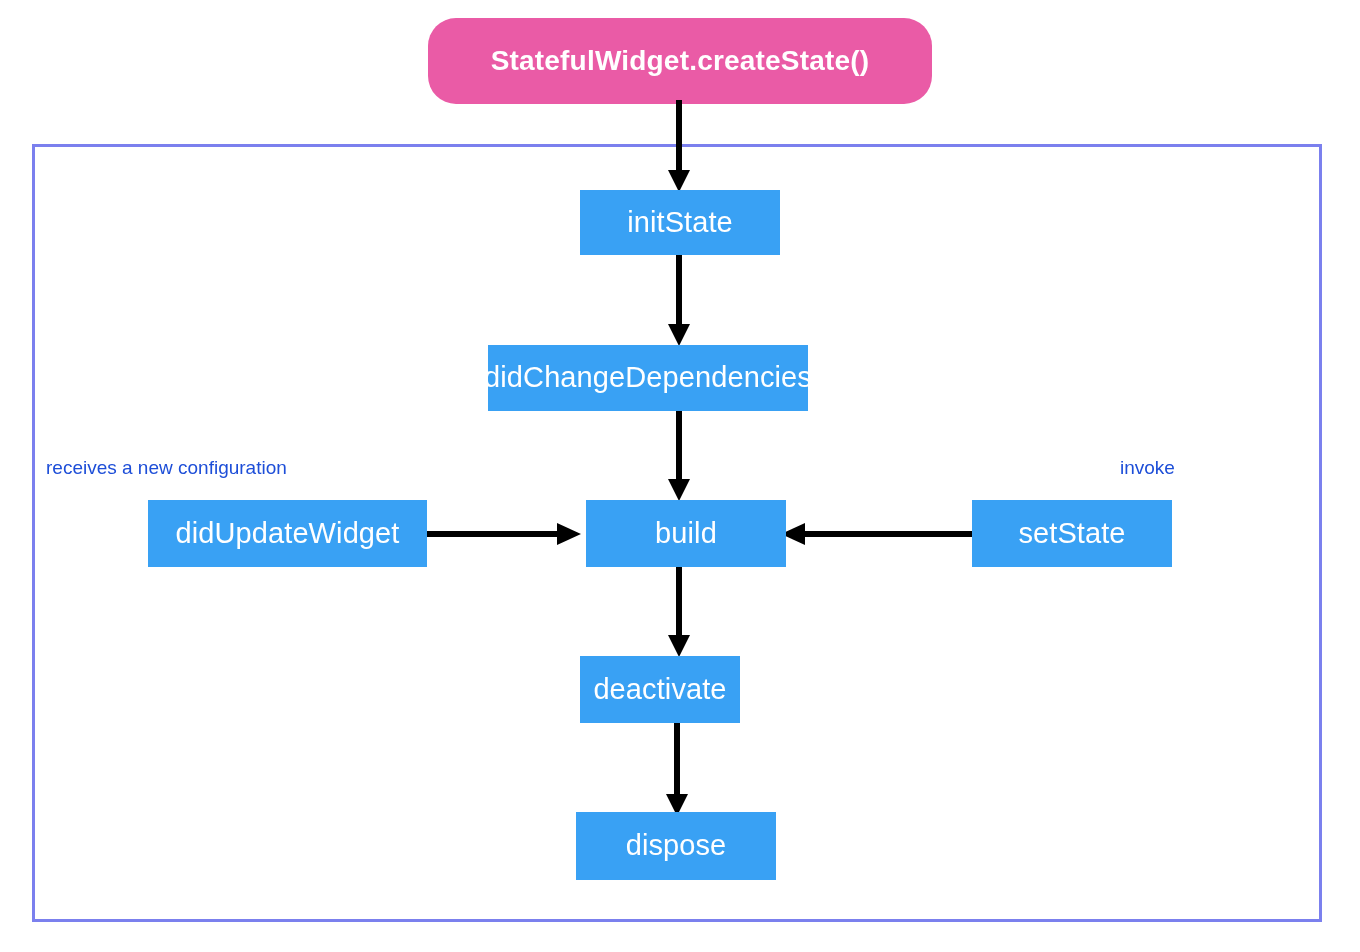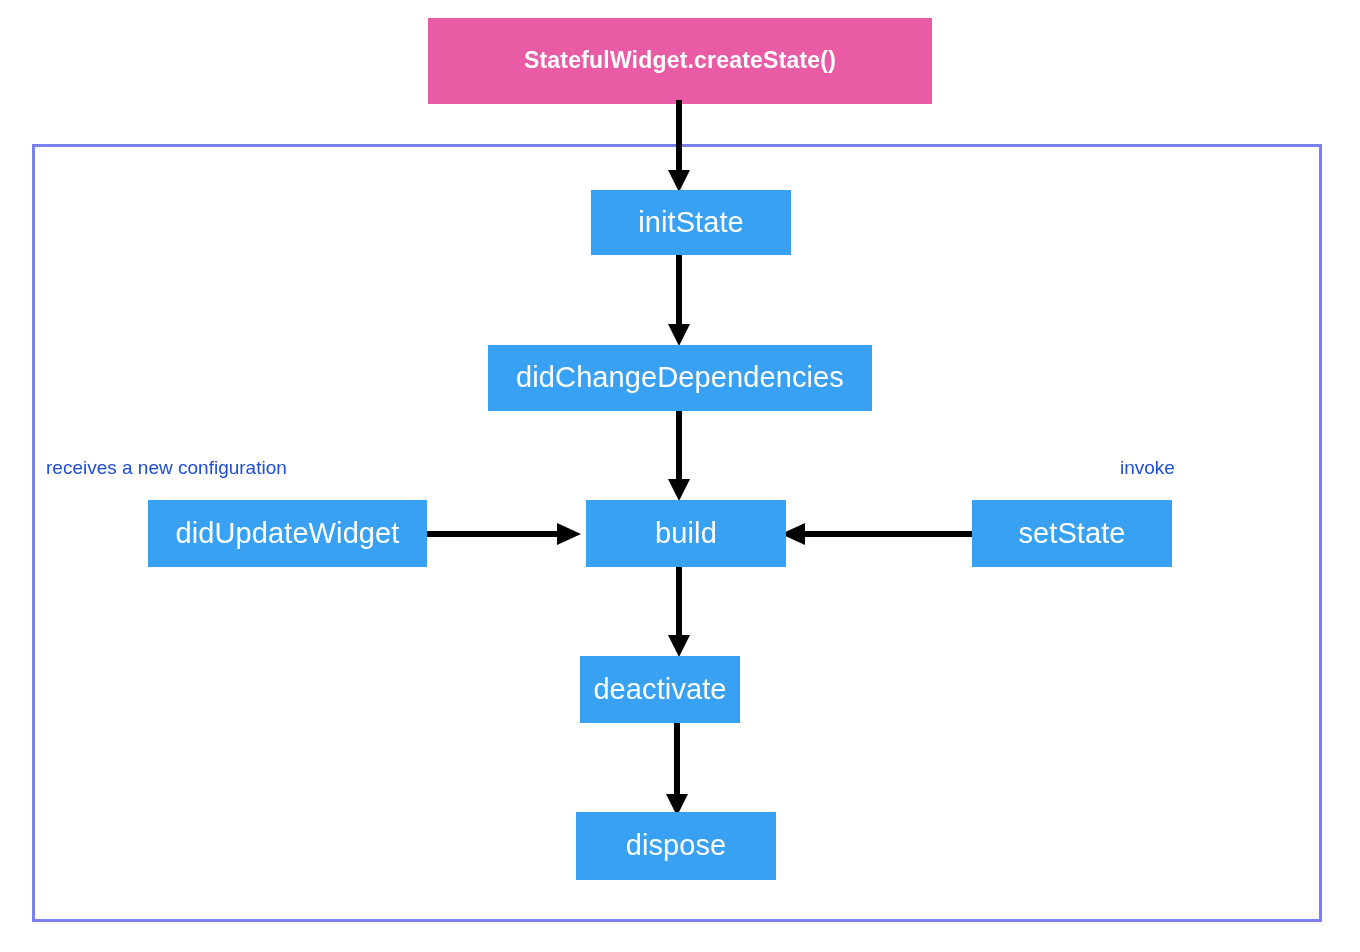--- a/index.html
+++ b/index.html
@@ -46,29 +46,30 @@
     white-space: nowrap;
   }
   .node.blue {
     background: #39A1F4;
     font-size: 29px;
     font-weight: 400;
     letter-spacing: 0.1px;
   }
   .node.pink {
     background: #EA5BA6;
-    font-size: 23px;
+    font-size: 28px;
     font-weight: bold;
     letter-spacing: 0.2px;
+    border-radius: 28px;
   }
 
   
   .n-createstate { left: 428px; top: 18px;  width: 504px; height: 86px; }
-  .n-initstate   { left: 580px; top: 190px; width: 200px; height: 65px; margin-left: 11px; }
-  .n-didchange   { left: 488px; top: 345px; width: 384px; height: 66px; }
+  .n-initstate   { left: 580px; top: 190px; width: 200px; height: 65px; }
+  .n-didchange   { left: 488px; top: 345px; width: 320px; height: 66px; }
   .n-didupdate   { left: 148px; top: 500px; width: 279px; height: 67px; }
   .n-build       { left: 580px; top: 500px; width: 200px; height: 67px; margin-left: 6px; }
   .n-setstate    { left: 972px;top: 500px; width: 200px; height: 67px; }
   .n-deactivate  { left: 580px; top: 656px; width: 160px; height: 67px; }
   .n-dispose     { left: 576px; top: 812px; width: 200px; height: 68px; }
 
   
   .edge {
     position: absolute;
     pointer-events: none;

